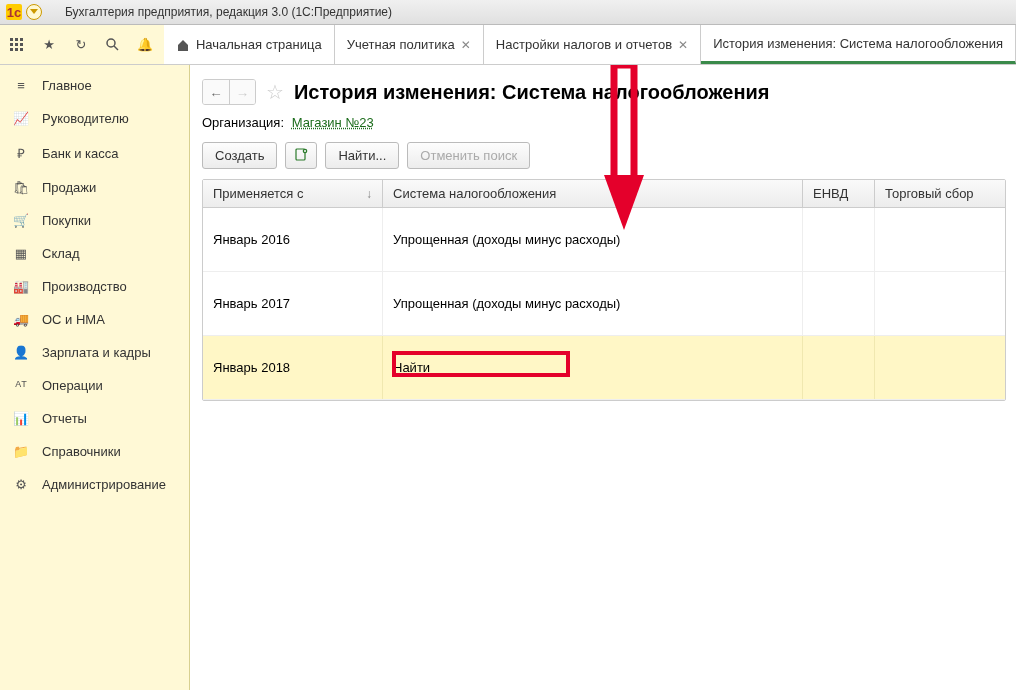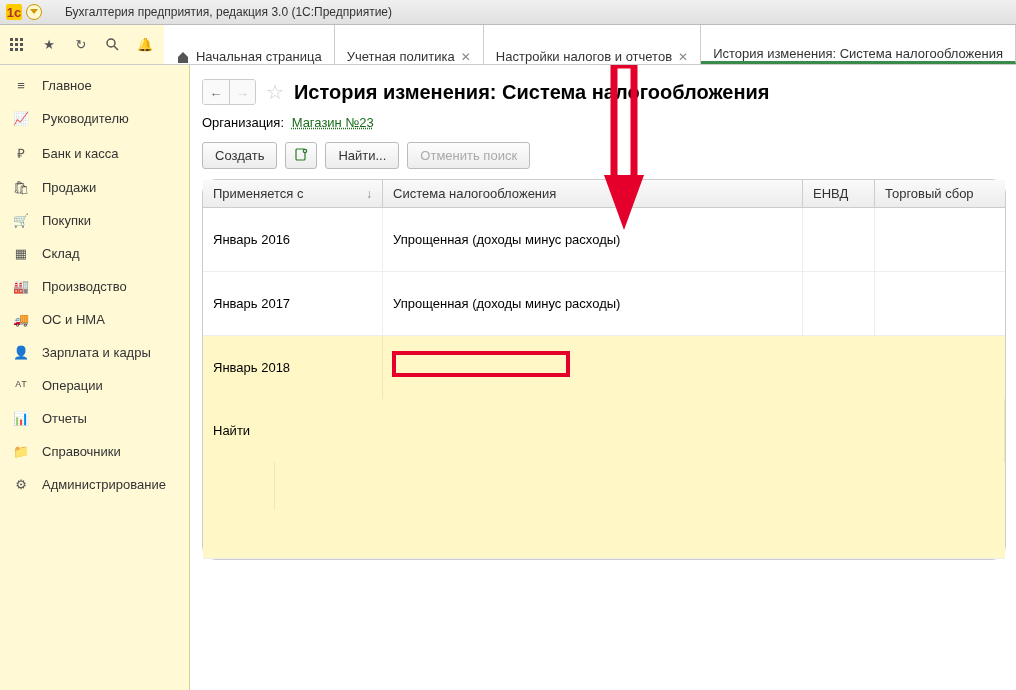--- a/index.html
+++ b/index.html
@@ -8,21 +8,21 @@
   .titlebar { height: 25px; background: linear-gradient(#f0f0f0,#e0e0e0); border-bottom: 1px solid #bbb; display: flex; align-items: center; padding: 0 6px; gap: 4px; }
   .tb-icon { width: 16px; height: 16px; background: #fc0; border-radius: 2px; display: flex; align-items: center; justify-content: center; font-size: 13px; font-weight: bold; color: #a33; }
   .tb-circle { width: 16px; height: 16px; border: 1px solid #c90; background: #fff8d0; border-radius: 50%; position: relative; }
   .tb-circle::after { content:''; position:absolute; top:4px; left:3px; border-left:4px solid transparent; border-right:4px solid transparent; border-top:5px solid #c90;}
   .titlebar-text { font-size: 12px; color: #333; margin-left: 19px; }
 
   .topbar { height: 40px; background: #fff; border-bottom: 1px solid #ccc; display: flex; align-items: stretch; }
   .topbar-left { width: 190px; background: #fff9d6; display: flex; align-items: center; padding: 0 8px; gap: 14px; }
   .topbar-icon { width: 18px; height: 18px; color: #555; display:flex; align-items:center; justify-content:center; }
   .tabs { flex: 1; display: flex; align-items: stretch; }
-  .tab { border-right: 1px solid #ccc; display: flex; align-items: flex-end; padding: 0 12px; white-space: nowrap; font-size: 13px; color: #333; gap: 6px; position:relative; }
+  .tab { border-right: 1px solid #ccc; display: flex; align-items: center; padding: 0 12px; white-space: nowrap; font-size: 13px; color: #333; gap: 6px; position:relative; }
   .tab.active { border-bottom: 3px solid #3a8a4a; background: #fff; }
   .tab-close { color: #888; font-size: 12px; }
   .home-ico { width:14px;height:14px; }
 
   .layout { display: flex; height: calc(100% - 65px); }
   .sidebar { width: 190px; background: #fff9d6; border-right: 1px solid #d8d090; padding-top: 4px; }
   .side-item { display: flex; align-items: center; gap: 12px; padding: 9px 12px; color: #333; cursor: pointer; }
   .side-ico { width: 18px; text-align:center; color:#555; }
 
   .content { flex: 1; background: #fff; position: relative; padding: 14px 10px 0 12px; }
@@ -34,30 +34,30 @@
   .page-title { font-size: 20px; font-weight: bold; color:#000;}
 
   .orgrow { margin: 10px 0 12px 0; font-size:13px; }
   .orgrow .link { color:#1a6b1a; text-decoration: underline dotted; margin-left:4px;}
 
   .toolbar { display:flex; gap:8px; margin-bottom:10px; }
   .btn { border:1px solid #bbb; background:linear-gradient(#fdfdfd,#ececec); border-radius:3px; padding:4px 12px; font-size:13px; color:#333; cursor:pointer; }
   .btn.icon-only { padding:4px 8px; color:#2a7a2a; }
   .btn.disabled { color:#aaa; }
 
-  .grid { border:1px solid #ccc; border-radius:14px; }
+  .grid { border:1px solid #ccc; border-radius:2px; }
   .grid-header { display:flex; background:linear-gradient(#fafafa,#ececec); border-bottom:1px solid #ccc; }
   .gh { padding:6px 10px; border-right:1px solid #ccc; font-size:13px; color:#333; display:flex; align-items:center; justify-content:space-between;}
   .col1{ width:180px;} .col2{ flex:1;} .col3{ width:72px;} .col4{ width:130px;}
   .gh.col4 { border-right:none; }
   .sort-arrow { color:#888; font-size:12px; }
   .grid-row { display:flex; border-bottom:1px solid #eee; }
   .gc { padding:24px 10px; font-size:13px; border-right:1px solid #eee;}
   .gc.col4{ border-right:none;}
-  .grid-row.selected { background:#fff7c6;flex-direction:column; }
+  .grid-row.selected { background:#fff7c6; }
   .grid-row.selected .gc { border-right-color:#f0e8b0;}
 
   
   .annot-arrow { position:absolute; left:414px; top:0; pointer-events:none; }
   .annot-box { position:absolute; left:202px; top:286px; width:178px; height:26px; border:4px solid #e4002b; pointer-events:none; }
 </style>
 </head>
 <body>
 
 <div class="titlebar">

